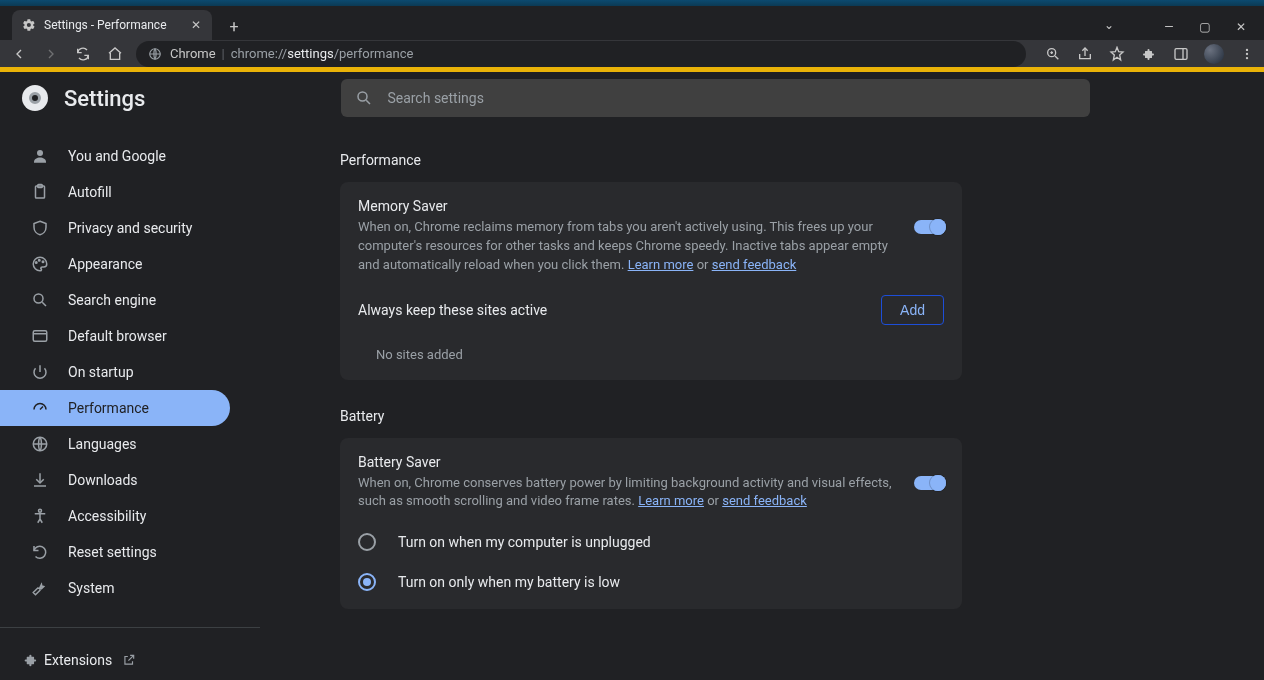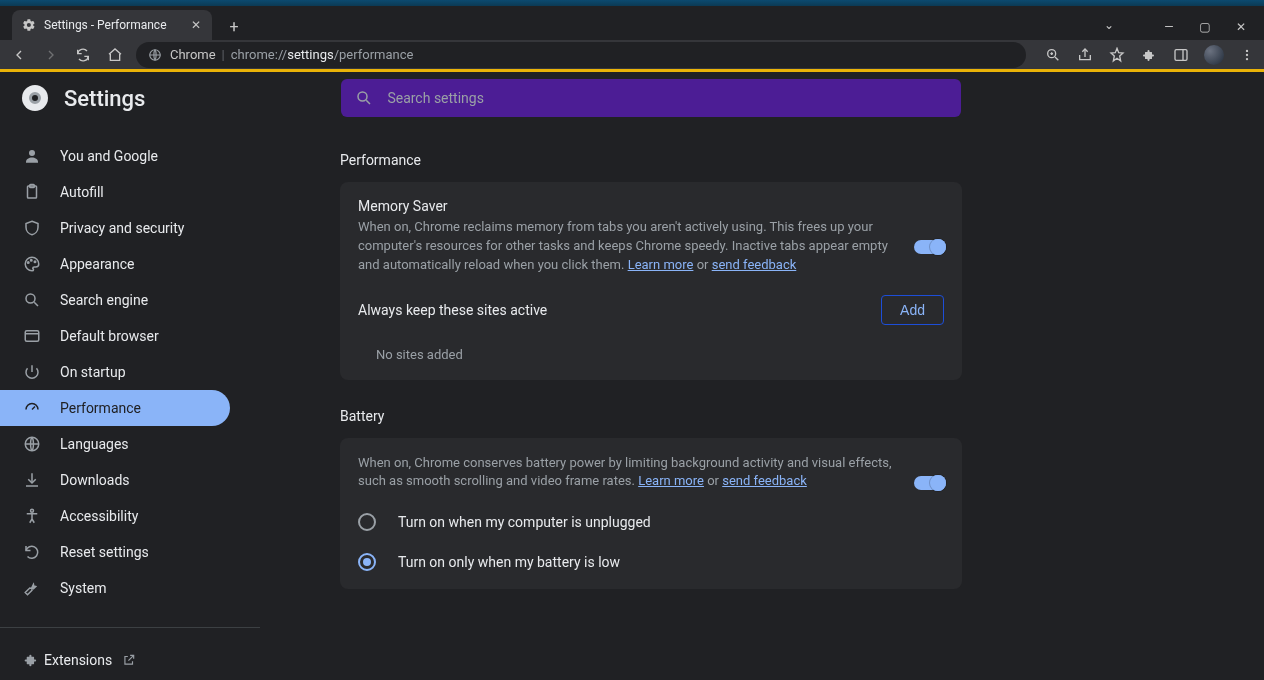--- a/index.html
+++ b/index.html
@@ -39,21 +39,21 @@
 .tab-title { flex: 1; white-space: nowrap; overflow: hidden; text-overflow: ellipsis; }
 .tab-close { width: 16px; height: 16px; display:flex;align-items:center;justify-content:center; color:#c7c7c7; font-size:12px;}
 .newtab { width: 28px; height: 28px; display:flex;align-items:center;justify-content:center;color:#c7c7c7;margin-left:8px;font-size:16px;}
 .window-controls { position:absolute; right:6px; top:10px; display:flex; gap:2px; }
 .window-controls div { width:34px;height:22px;display:flex;align-items:center;justify-content:center;color:#c7c7c7;font-size:12px;}
 .tabs-chevron { position:absolute; right:150px; top:12px; color:#c7c7c7; font-size:12px;}
 
 .toolbar {
   height: 32px;
   background: #35363a;
-  border-bottom: 3px solid #eab308;
+  border-bottom: 5px solid #eab308;
   display: flex;
   align-items: center;
   padding: 0 8px;
   gap: 10px;
   color: #c7c7c7;
   font-size: 13px;
 }
 .toolbar .navbtn { width:22px;height:22px;display:flex;align-items:center;justify-content:center;}
 .omnibox {
   flex: 1;
@@ -77,23 +77,23 @@
   display:flex;
   align-items:center;
   padding-left: 22px;
   gap: 16px;
 }
 .chrome-logo { width:26px;height:26px;border-radius:50%;background:#e8eaed;display:flex;align-items:center;justify-content:center;}
 .chrome-logo-inner{width:12px;height:12px;border-radius:50%;background:#202124;border:3px solid #9aa0a6;}
 .settings-title { font-size:22px; font-weight:500; color:#e8eaed;}
 .search-settings {
   margin-left: 180px;
-  width: 620px;
+  width: 749px;
   height: 38px;
-  background: #4c1d95;
+  background: #404040;
   border-radius: 6px;
   display:flex;
   align-items:center;
   padding: 12px 14px;
   gap: 14px;
   color:#9aa0a6;
   font-size:14px;
 }
 
 .main { display:flex; height: calc(680px - 6px - 34px - 32px - 52px); }
@@ -102,21 +102,21 @@
   padding-top: 14px;
   overflow:hidden;
   display:flex;
   flex-direction:column;
 }
 .sidebar-items{flex:1;}
 .sidebar-item {
   display:flex;
   align-items:center;
   gap: 18px;
-  padding: 0 22px;
+  padding: 0 30px;
   height: 36px;
   font-size: 14px;
   color:#e8eaed;
   border-radius: 0 20px 20px 0;
   margin-right: 30px;
   cursor:pointer;
 }
 .sidebar-item .sicon { width:20px;height:20px;color:#9aa0a6;display:flex;align-items:center;justify-content:center;}
 .sidebar-item.active { background:#8ab4f8; color:#202124; }
 .sidebar-item.active .sicon { color:#202124; }
@@ -126,21 +126,21 @@
 
 .content { flex:1; padding: 28px 0 28px 80px; overflow:auto; }
 .content-inner { width: 622px; }
 .section-title { font-size:14px; color:#e8eaed; margin-bottom:14px; font-weight:400;}
 .card {
   background:#292a2d;
   border-radius:8px;
   padding: 16px 18px 18px 18px;
   margin-bottom: 28px;
 }
-.row { display:flex; align-items:center; }
+.row { display:flex; align-items:flex-start; }
 .row-main { flex:1; }
 .row-title { font-size:14px; color:#e8eaed; margin-bottom:4px;}
 .row-desc { font-size:13px; color:#9aa0a6; line-height:1.45;}
 .row-desc a { color:#8ab4f8; text-decoration:underline; cursor:pointer;}
 .toggle {
   width: 30px; height: 14px; border-radius: 8px; background:#8ab4f8; position:relative; margin-top:22px; margin-left:20px; flex-shrink:0;
 }
 .toggle::after{content:"";position:absolute;width:16px;height:16px;border-radius:50%;background:#8ab4f8;top:-1px;right:-2px;box-shadow:0 0 0 1px rgba(0,0,0,.2);}
 .toggle::before{content:"";position:absolute;width:16px;height:16px;border-radius:50%;background:#8ab4f8;top:-1px;right:-2px;}
 .toggle-knob{position:absolute;width:16px;height:16px;border-radius:50%;background:#8ab4f8;top:-1px;right:-2px;}
@@ -438,20 +438,21 @@
           <span class="lbl">Always keep these sites active</span>
           <button class="add-btn">Add</button>
         </div>
         <div class="no-sites">No sites added</div>
       </div>
 
       <div class="section-title">Battery</div>
       <div class="card">
         <div class="row">
           <div class="row-main">
+            <div class="row-title">Battery Saver</div>
             <div class="row-desc">
               <span>When on, Chrome conserves battery power by limiting background activity and visual effects, such as smooth scrolling and video frame rates. </span><a>Learn more</a><span> or </span><a>send feedback</a>
             </div>
           </div>
           <div class="toggle">
               <div class="toggle-knob"></div>
             </div>
         </div>
         <div class="radio-row">
           <div class="radio"></div>

